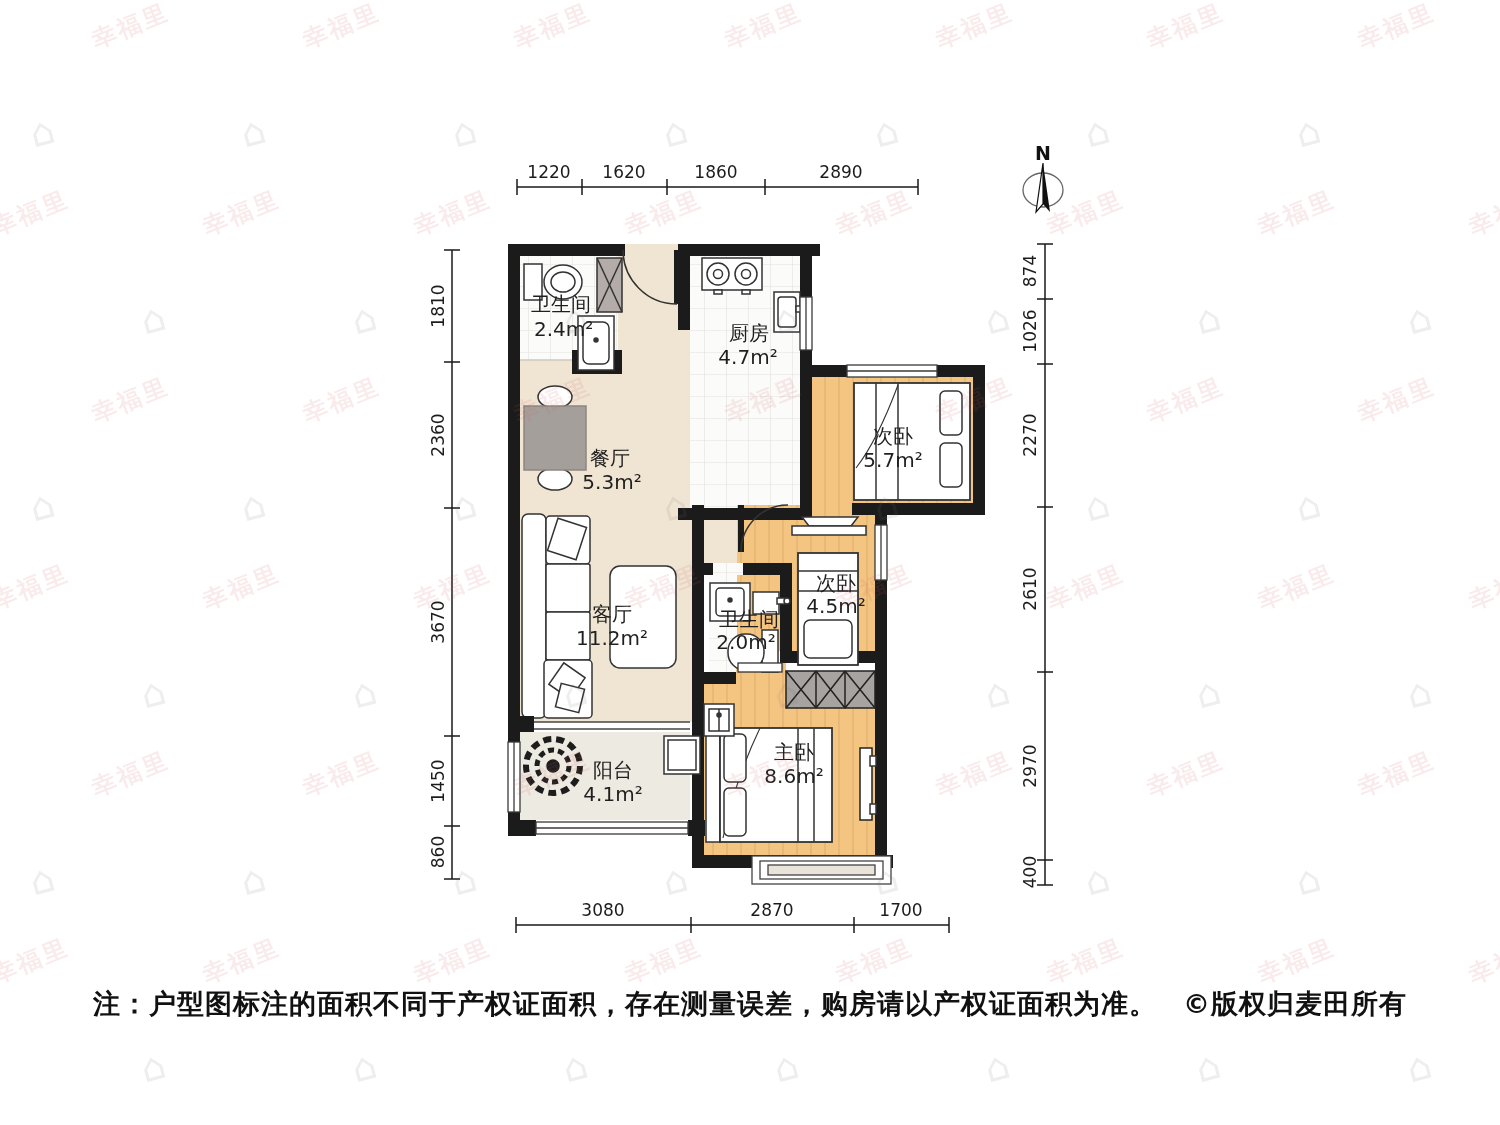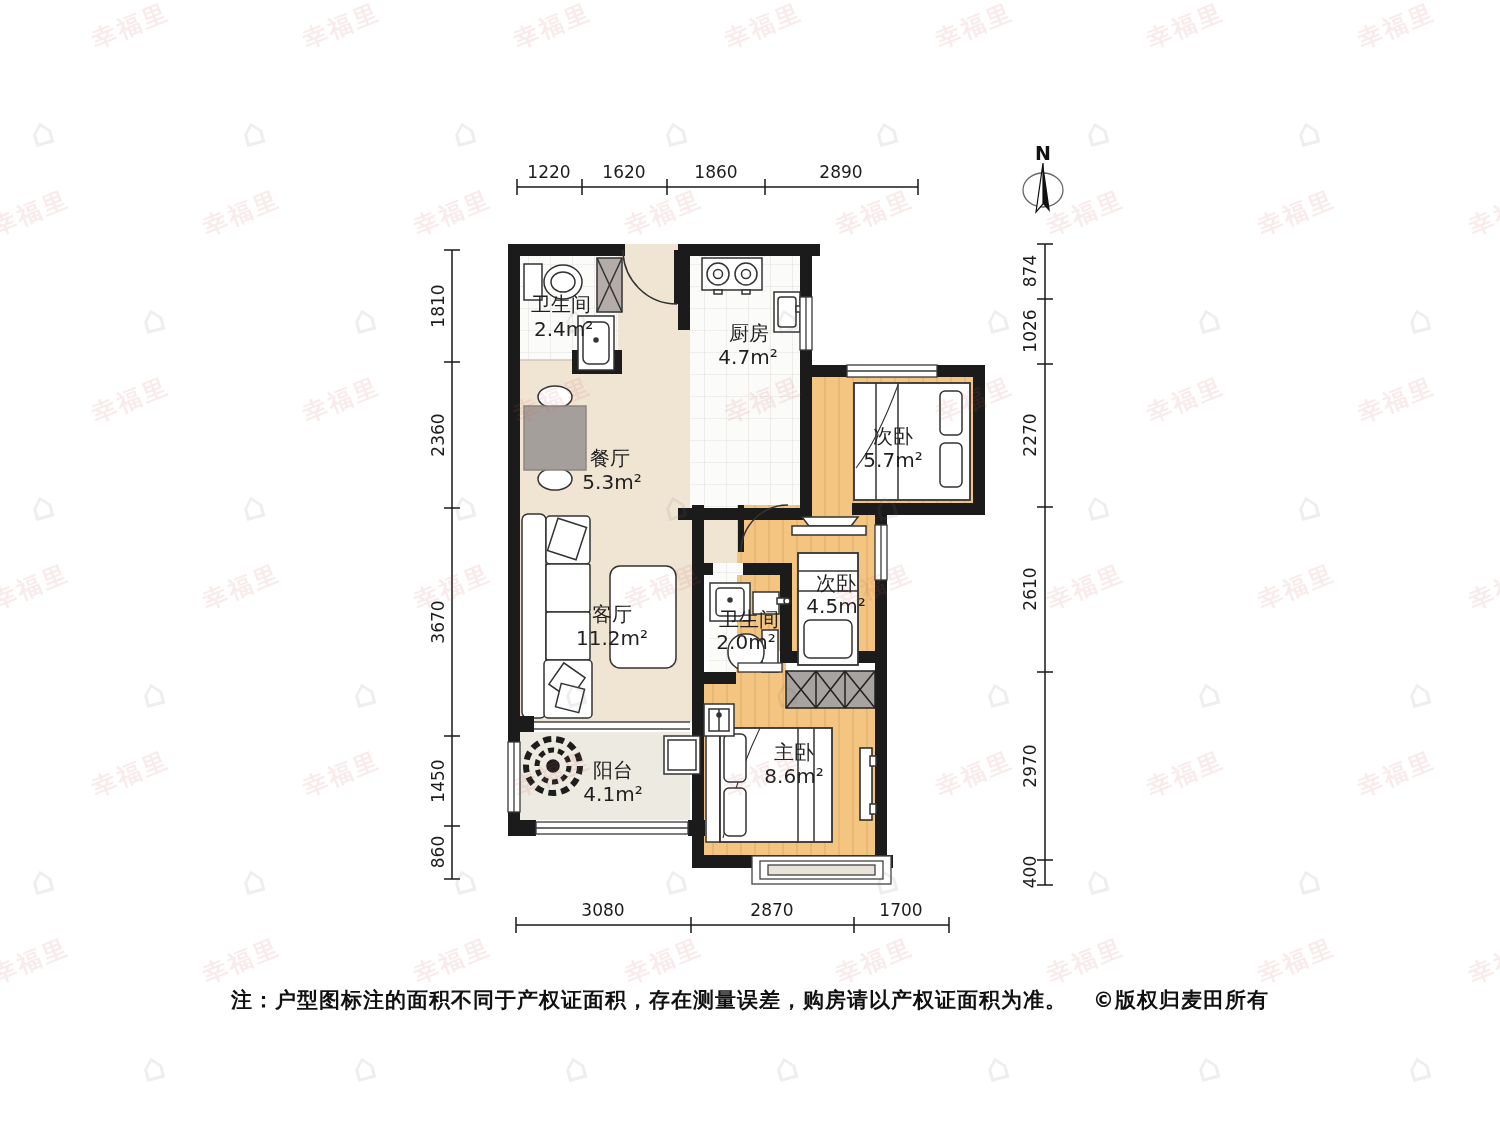--- a/index.html
+++ b/index.html
@@ -4,21 +4,21 @@
 <style>
   html,body{margin:0;padding:0;background:#fff;}
   .canvas{position:relative;width:1500px;height:1125px;background:#ffffff;overflow:hidden;
           font-family:"DejaVu Sans","Liberation Sans",sans-serif;}
   .plan-svg{position:absolute;left:0;top:0;z-index:1;}
   .wm-layer{position:absolute;inset:0;z-index:5;pointer-events:none;}
   .wm-text{position:absolute;color:rgba(205,88,88,0.12);font-size:24px;font-weight:700;
            transform:rotate(-22deg);letter-spacing:3px;white-space:nowrap;}
   .wm-house{position:absolute;color:rgba(115,115,115,0.12);font-size:38px;transform:rotate(-15deg);}
   .note-bar{position:absolute;left:0;right:0;top:986px;z-index:6;text-align:center;
-            font-size:21px;font-weight:600;color:#111;letter-spacing:1px;}
+            font-size:27px;font-weight:600;color:#111;letter-spacing:1px;}
   .note-bar .copy{margin-left:26px;}
   text{font-family:"DejaVu Sans","Liberation Sans",sans-serif;}
   .room-name{font-size:20px;fill:#1f1f1f;}
   .room-area{font-size:20px;fill:#1f1f1f;}
   .dim{font-size:17px;fill:#1c1c1c;}
   .compass-n{font-size:19px;font-weight:bold;fill:#111;}
 </style>
 </head>
 <body>
 

